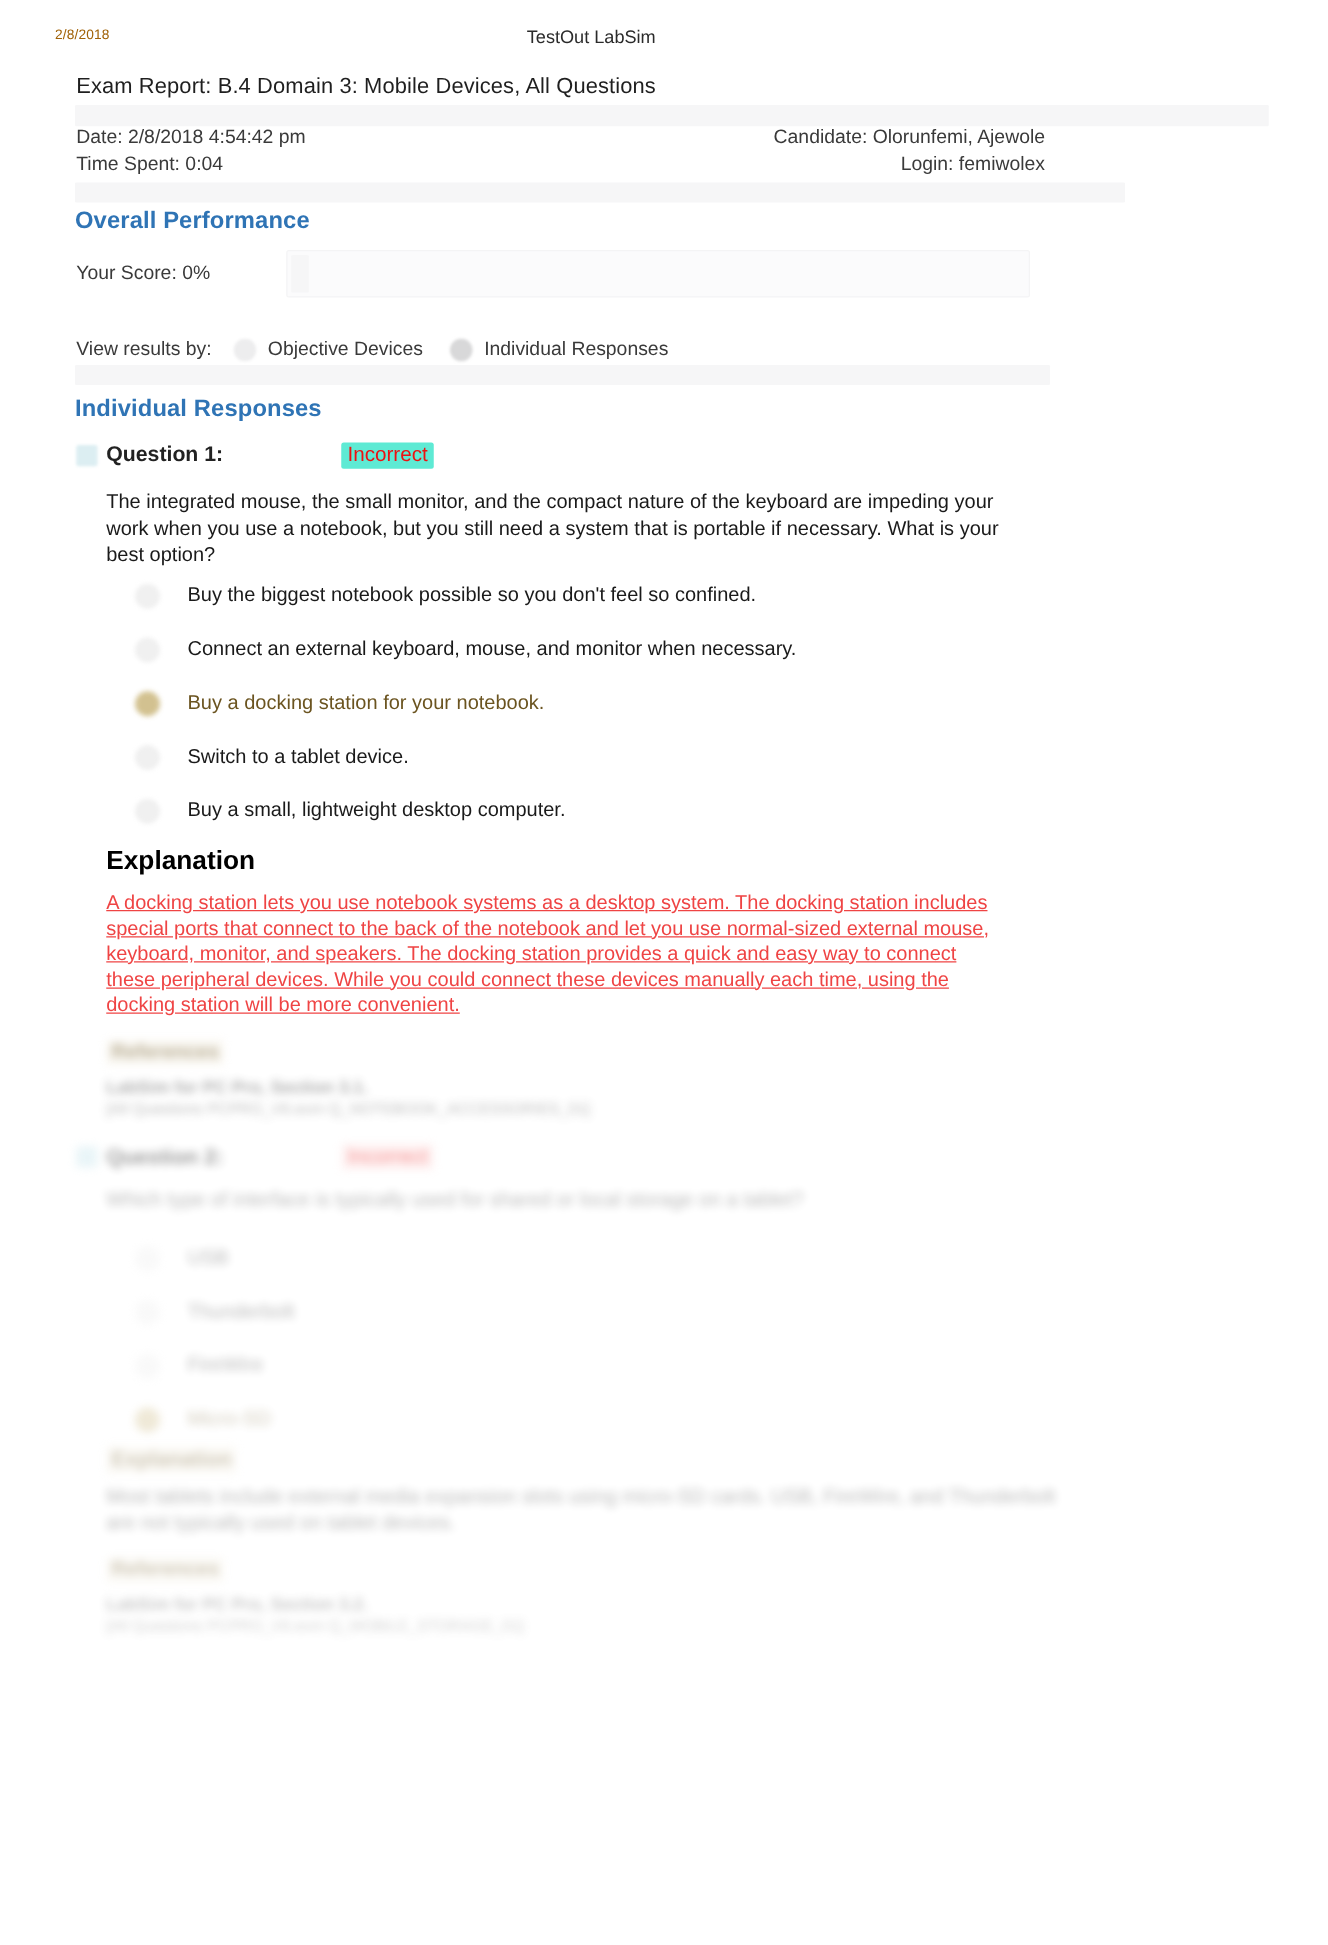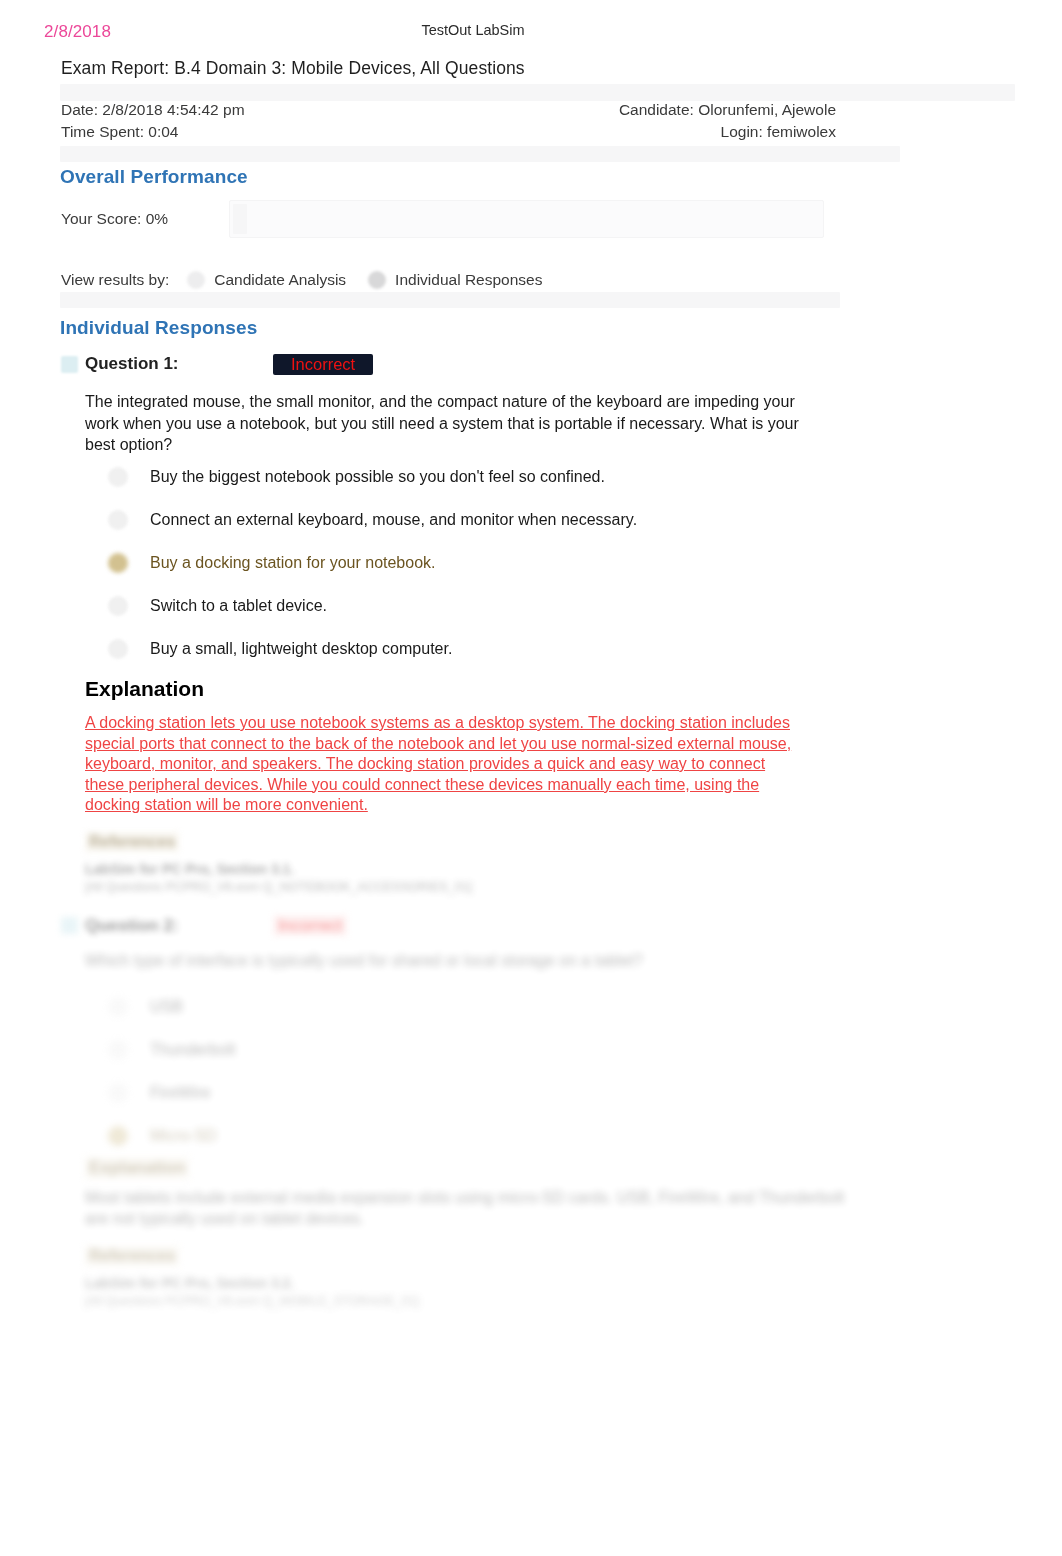--- a/index.html
+++ b/index.html
@@ -21,22 +21,22 @@
     position: absolute;
     top: 22px;
     left: 0;
     width: 1062px;
     height: 22px;
   }
   .hdr-date {
     position: absolute;
     left: 44px;
     top: 0;
-    font-size: 17px;
-    color: #ec4899;
+    font-size: 11px;
+    color: #a16207;
     letter-spacing: 0.1px;
   }
   .hdr-title {
     position: absolute;
     left: 0;
     top: 0;
     width: 946px;
     text-align: center;
     font-size: 14.5px;
     color: #2b2b2b;
@@ -171,22 +171,22 @@
   }
   .q-label {
     font-size: 17px;
     font-weight: bold;
     color: #222;
     min-width: 188px;
   }
   .q-status {
     font-size: 16.5px;
     color: #ee1111;
-    background: #0f172a;
-    padding: 1px 18px;
+    background: #5eead4;
+    padding: 1px 5px;
     border-radius: 2px;
   }
 
   .q-text {
     position: absolute;
     left: 85px;
     top: 391px;
     width: 718px;
     font-size: 16px;
     line-height: 21.5px;
@@ -330,21 +330,21 @@
 <div class="score-bar">
   <div class="score-bar-fill" id="score-fill" style="width: 0%;"></div>
 </div>
 <div class="score-bar-cap"></div>
 
 <div class="viewby">
   <span class="viewby-label">View results by:</span>
 
   <label class="radio-opt">
     <span class="radio-dot"></span>
-    <span class="radio-text">Candidate Analysis</span>
+    <span class="radio-text">Objective Devices</span>
   </label>
 
   <label class="radio-opt">
     <span class="radio-dot sel"></span>
     <span class="radio-text">Individual Responses</span>
   </label>
 </div>
 
 <div class="band band-3"></div>
 

